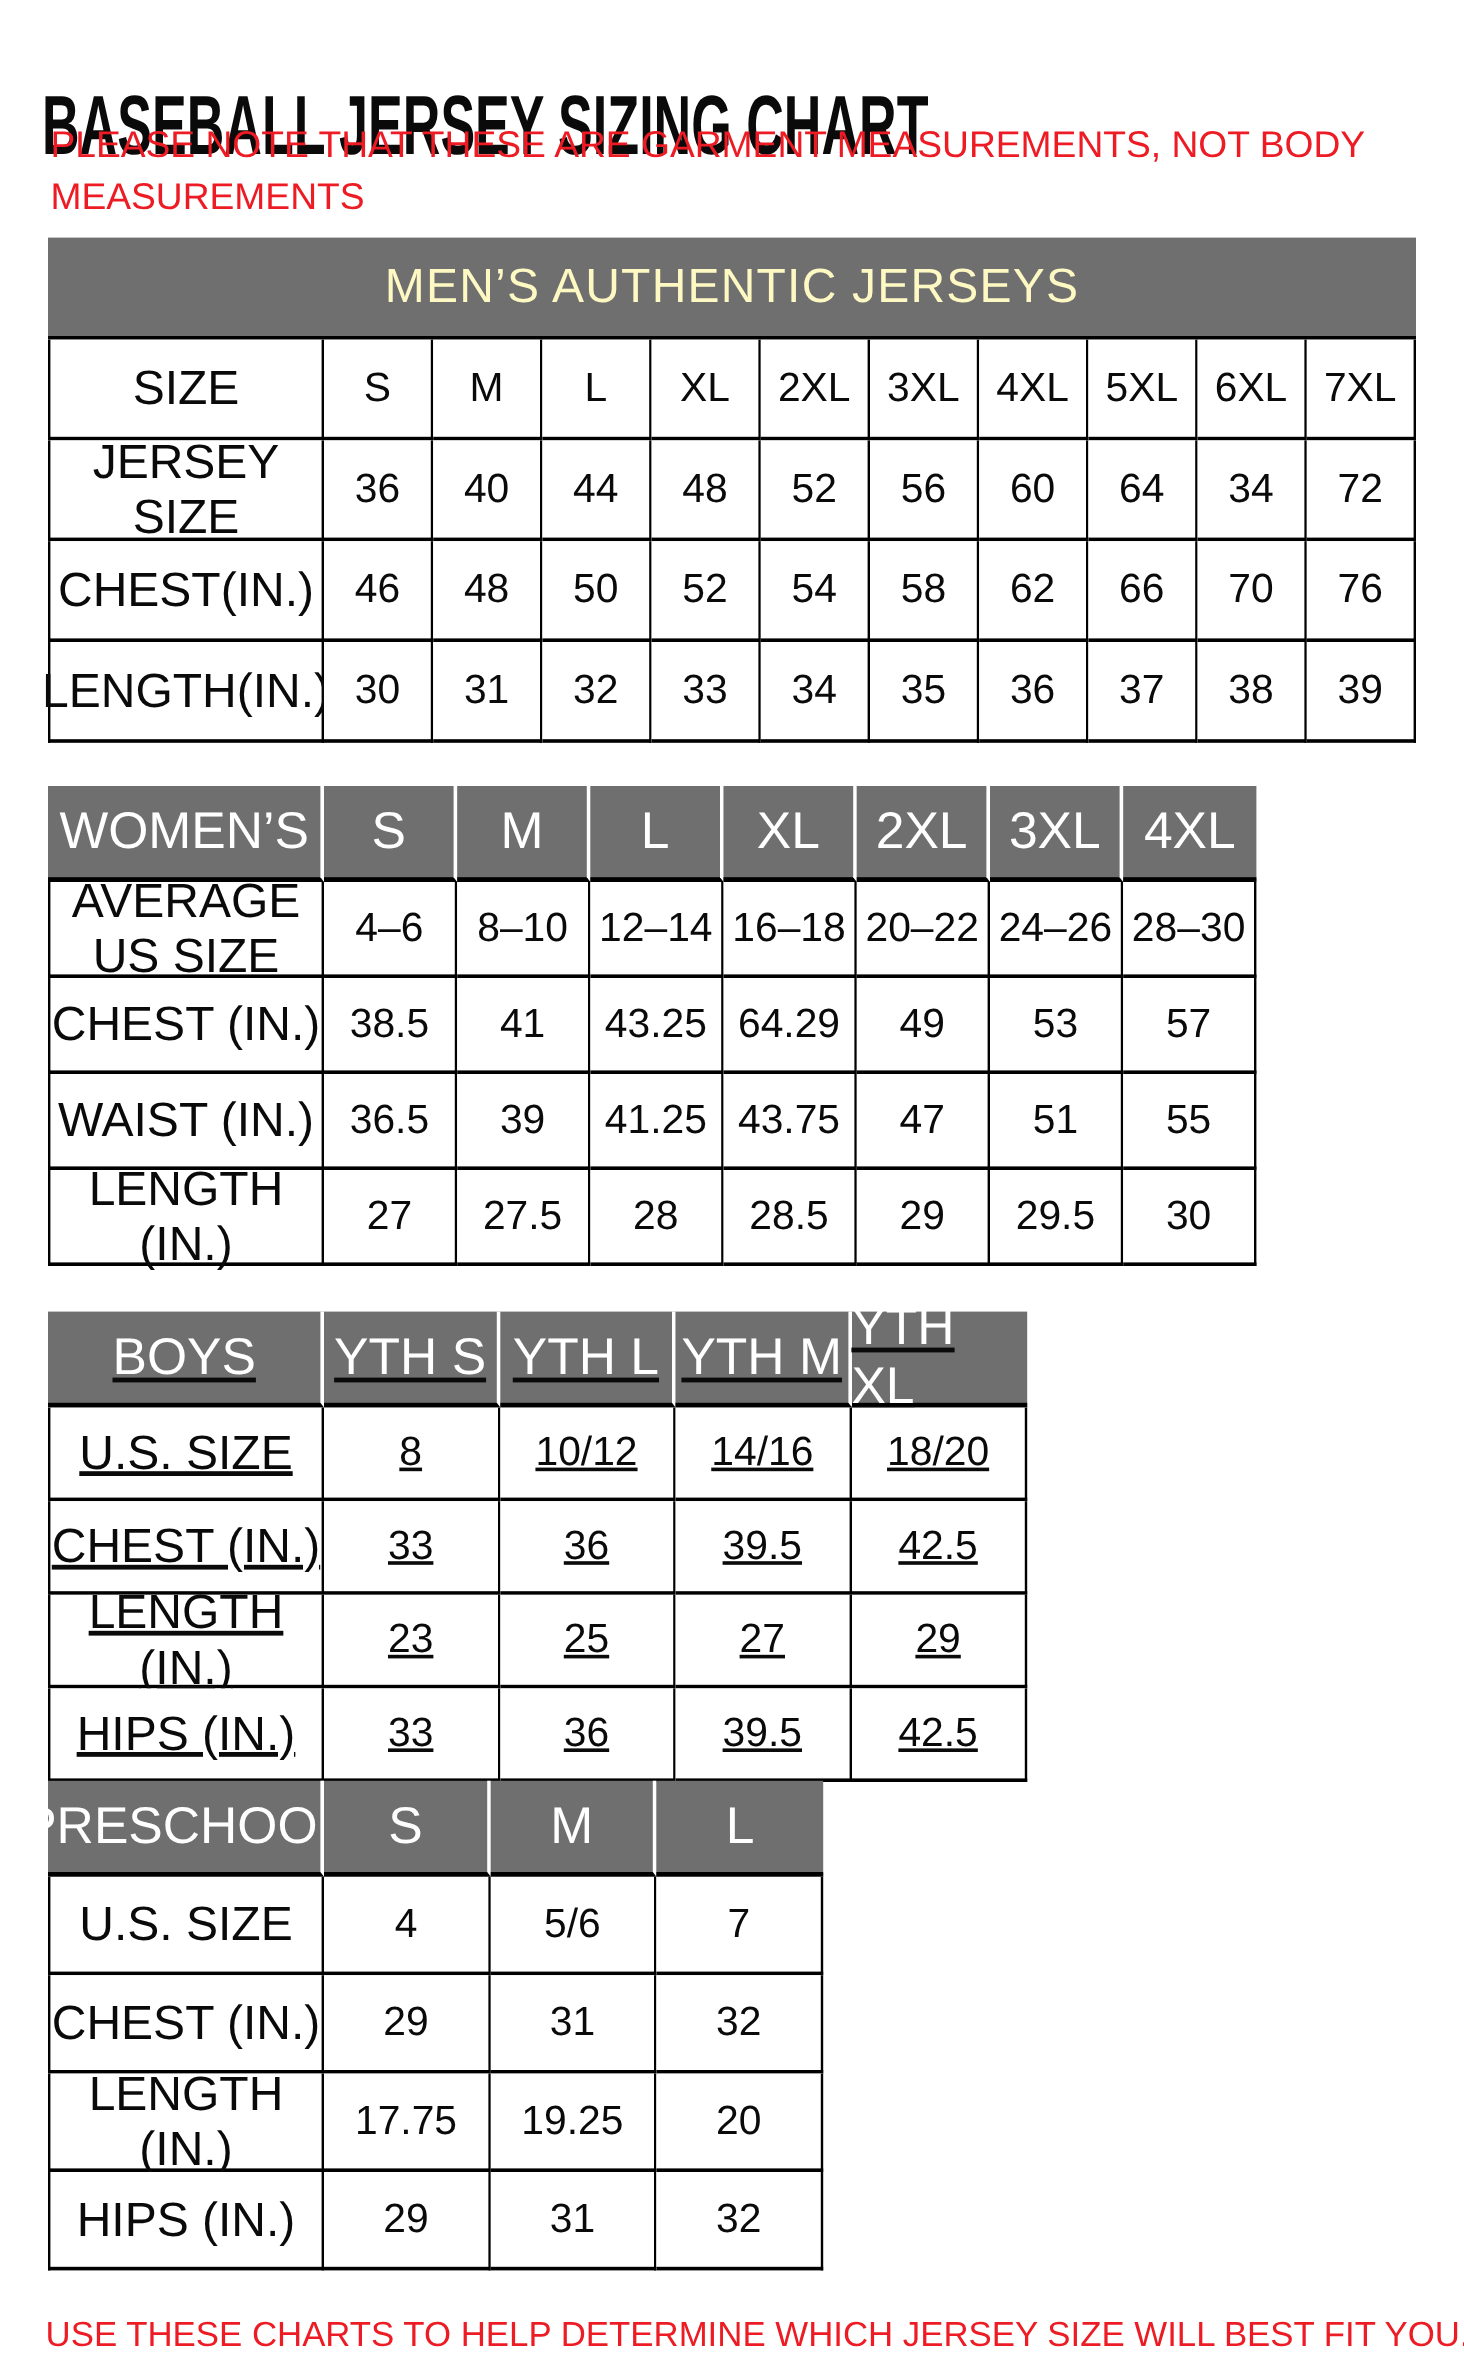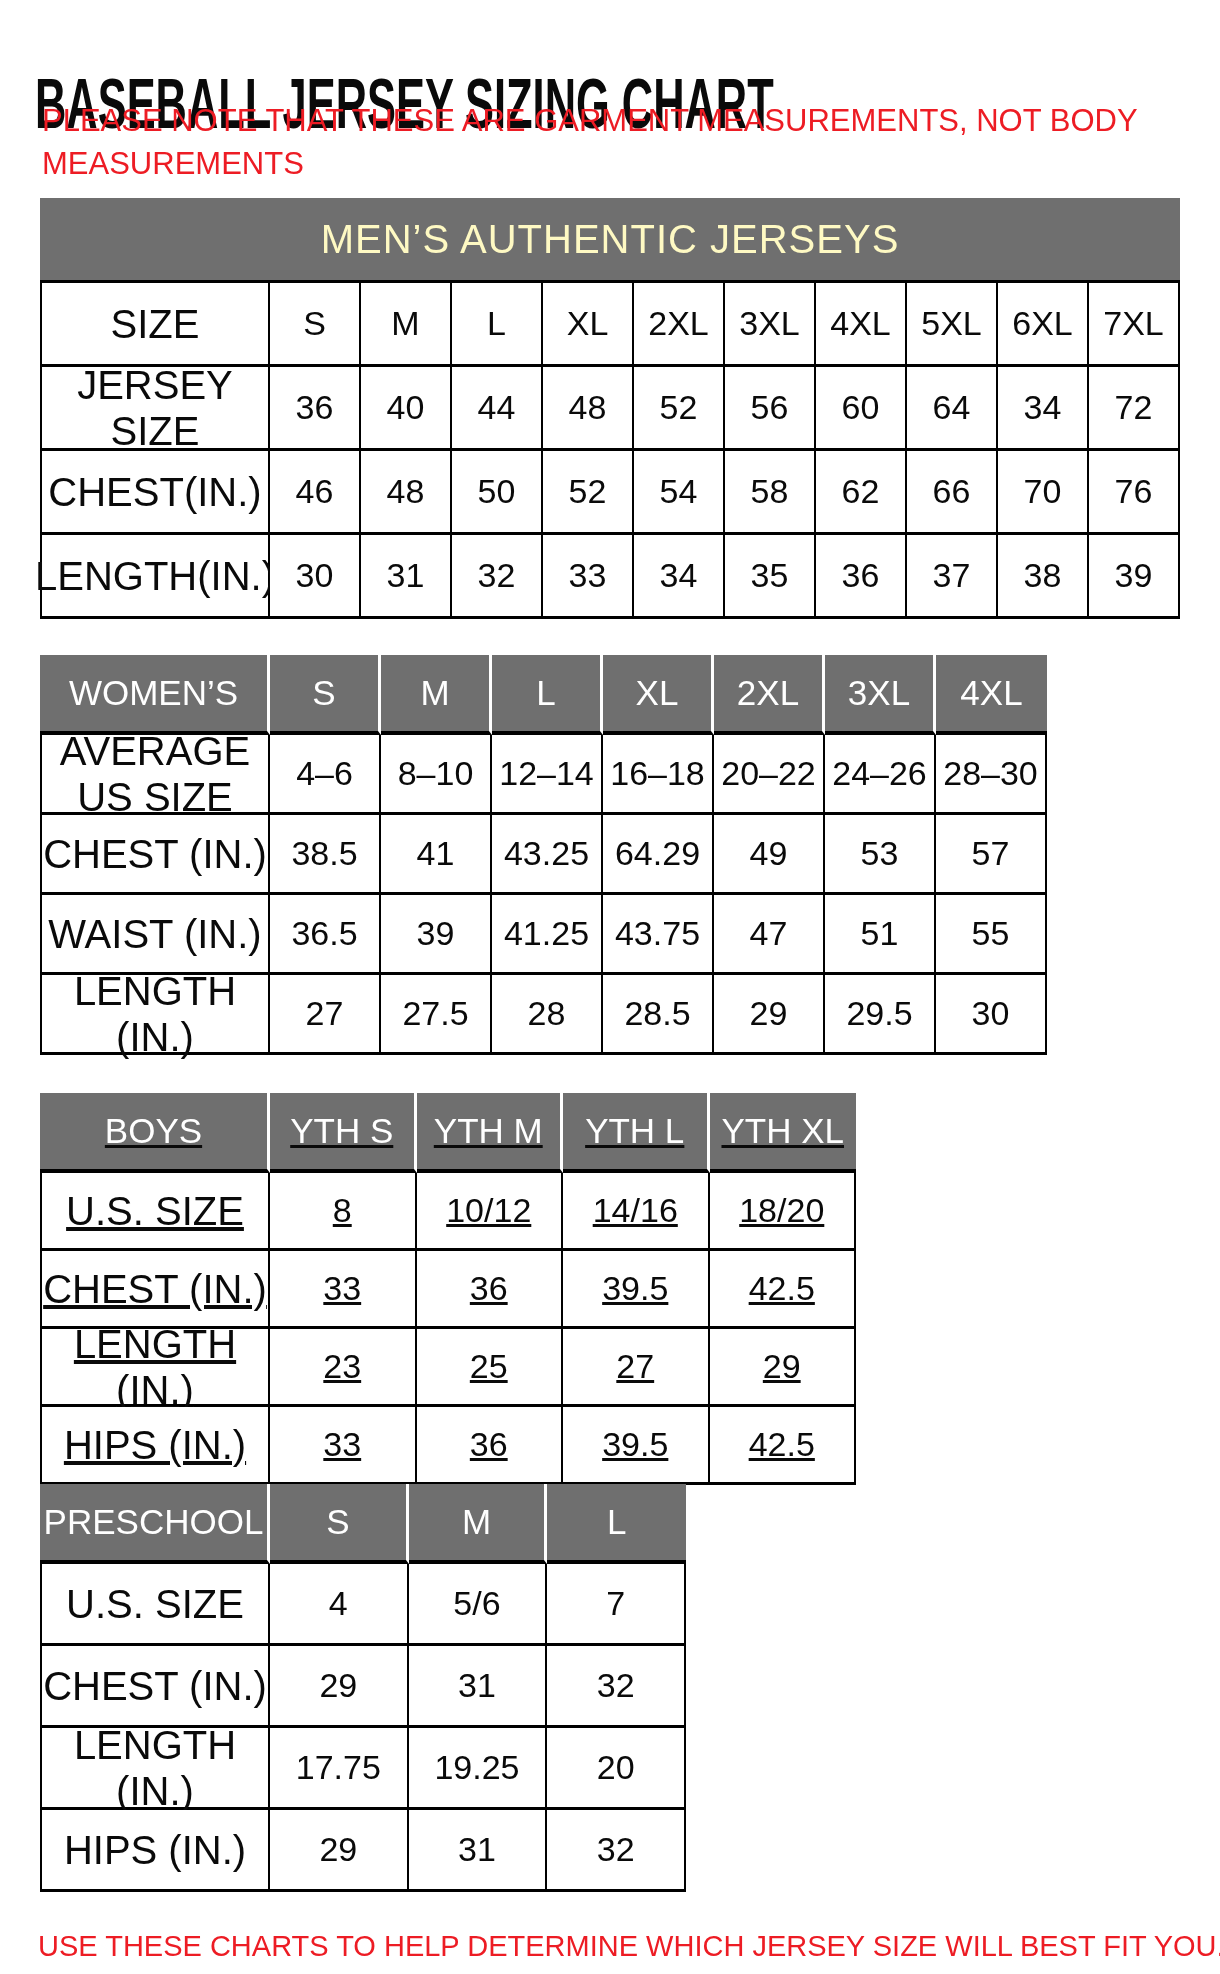--- a/index.html
+++ b/index.html
@@ -39,21 +39,21 @@
   .banner {
     grid-column: 1 / -1;
     background: #6f6f6f; color: #fef9c3;
     display: flex; align-items: center; justify-content: center;
     font-size: 40px; letter-spacing: 1px;
     border-bottom: 3px solid #000;
   }
   .hcell {
     background: #6f6f6f; color: #ffffff;
     display: flex; align-items: center; justify-content: center;
-    font-size: 35px;
+    font-size: 43px;
     border-bottom: 4px solid #000;
     border-right: 3px solid #ffffff;
   }
   .hcell.hlast { border-right: none; }
   .cell {
     display: flex; align-items: center; justify-content: center;
     font-size: 34px;
     border-right: 2px solid #000;
     border-bottom: 3px solid #000;
     background: #ffffff;
@@ -162,22 +162,22 @@
     <div class="cell">28</div>
     <div class="cell">28.5</div>
     <div class="cell">29</div>
     <div class="cell">29.5</div>
     <div class="cell">30</div>
   </div>
 
 <div class="grid tbl-boys">
     <div class="hcell">BOYS</div>
     <div class="hcell">YTH S</div>
+    <div class="hcell">YTH L</div>
     <div class="hcell">YTH M</div>
-    <div class="hcell">YTH L</div>
     <div class="hcell hlast">YTH XL</div>
     <div class="cell rowlabel">U.S. SIZE</div>
     <div class="cell">8</div>
     <div class="cell">10/12</div>
     <div class="cell">14/16</div>
     <div class="cell">18/20</div>
     <div class="cell rowlabel">CHEST (IN.)</div>
     <div class="cell">33</div>
     <div class="cell">36</div>
     <div class="cell">39.5</div>

